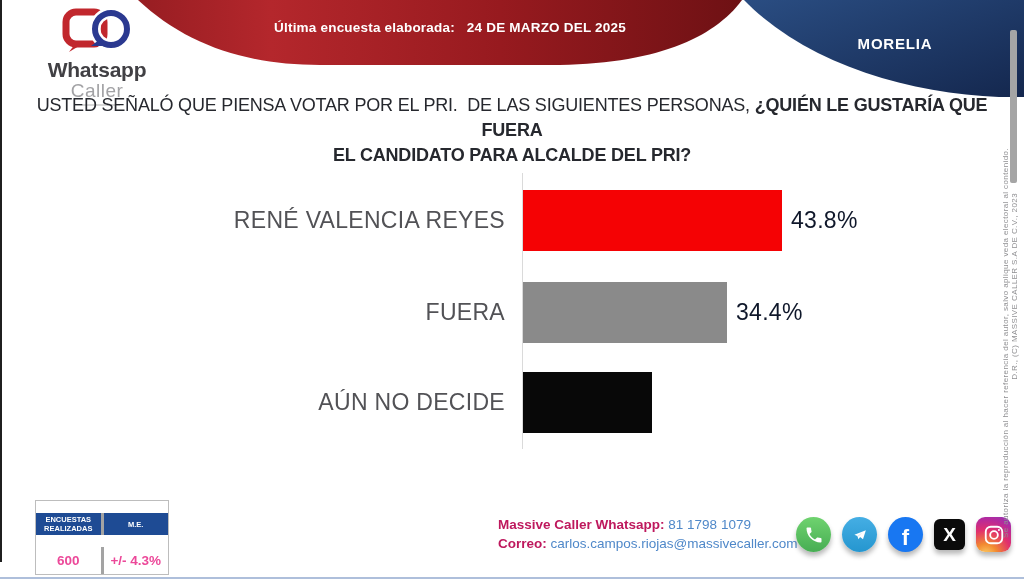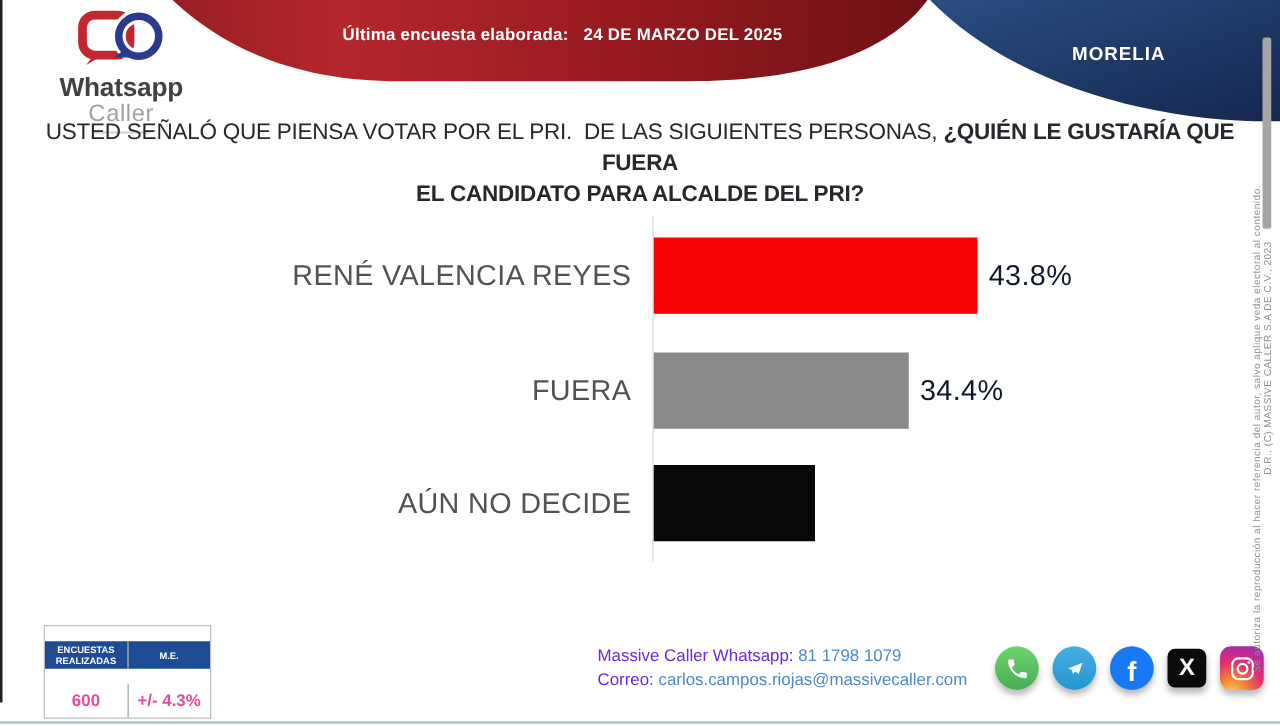--- a/index.html
+++ b/index.html
@@ -52,24 +52,24 @@
   .stats-head .cell{
     background:#1e4b94;color:#ffffff;font-size:7.5px;line-height:1.2;
     display:flex;align-items:center;justify-content:center;text-align:center;
     height:22px;
   }
   .stats-body .cell{
     color:#ec4899;font-size:13.5px;height:27px;
     display:flex;align-items:center;justify-content:center;
   }
   .cell{width:50%;}
-  .cell + .cell{border-left:1px solid #a3a3a3;}
+  .cell + .cell{border-left:3px solid #a3a3a3;}
   
   .contact{position:absolute;left:478px;top:516px;font-size:13.5px;line-height:1.4;white-space:nowrap;}
-  .contact .lbl{font-weight:normal;color:#6d28d9;}
+  .contact .lbl{font-weight:bold;color:#be185d;margin-left:20px;}
   .contact .val{color:#4f88c9;}
   
   .social{position:absolute;left:796px;top:517px;display:flex;align-items:center;gap:11px;}
   .sicon{display:flex;align-items:center;justify-content:center;box-shadow:0 4px 5px rgba(0,0,0,.28);}
   .circ{width:35px;height:35px;border-radius:50%;}
   .wa{background:linear-gradient(180deg,#6fd36f,#47ad53);}
   .tg{background:linear-gradient(180deg,#45aee4,#2596cf);}
   .fb{background:#1877f2;color:#fff;font-weight:bold;font-size:22px;font-family:"Liberation Sans",sans-serif;overflow:hidden;}
   .fb span{position:relative;top:3px;}
   .xx{width:31px;height:31px;border-radius:6px;background:#0b0b0b;color:#fff;font-weight:bold;font-size:19px;}

